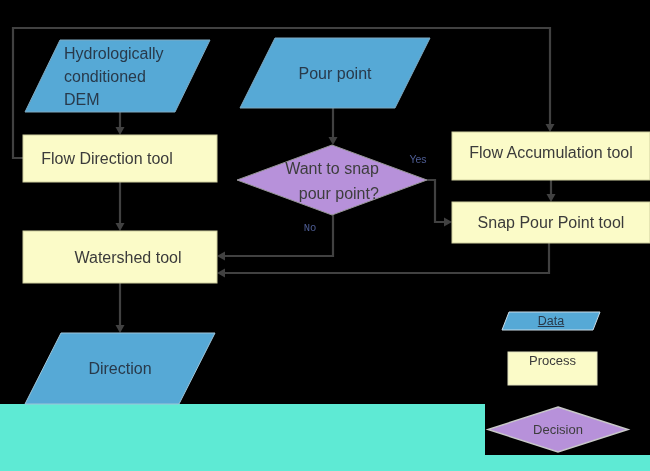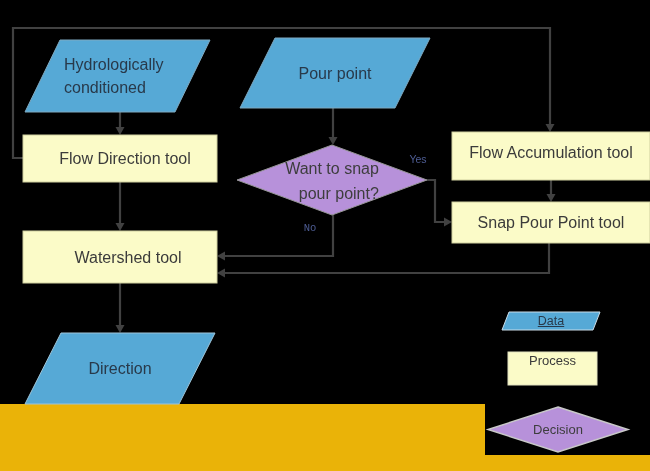--- a/index.html
+++ b/index.html
@@ -1,17 +1,17 @@
 <!DOCTYPE html>
 <html><head>
 <meta charset="utf-8">
 <style>
   html,body{margin:0;padding:0;background:#ffffff;}
   .canvas{
-    position:relative;width:650px;height:471px;background:#eab308;
+    position:relative;width:650px;height:471px;background:#5eead4;
     font-family:"Liberation Sans",sans-serif;overflow:hidden;
   }
   .bg-main{position:absolute;left:0;top:0;width:650px;height:404px;background:#000000;}
   .bg-legend-ext{position:absolute;left:485px;top:404px;width:165px;height:51px;background:#000000;}
   svg.layer{position:absolute;left:0;top:0;width:650px;height:471px;}
   .label{
     position:absolute;display:flex;align-items:center;justify-content:center;
     text-align:right;color:#3b3b3b;font-size:16px;line-height:23px;
     pointer-events:none;white-space:nowrap;
   }
@@ -67,26 +67,27 @@
 
     <polygon points="509,312 600,312 593,330 502,330" fill="#56a9d6" stroke="#c9dce8" stroke-width="1"></polygon>
     <rect x="508" y="352" width="89" height="33" fill="#fbfbc8" stroke="#e2e2c0" stroke-width="1"></rect>
     <polygon points="558,407 628,429.5 558,452 488,429.5" fill="#b791da" stroke="#c8c8c8" stroke-width="1.5"></polygon>
   </svg>
 
   <div class="label on-blue dem-label" style="left:64px;top:43px;width:140px;height:66px;">
     <div class="lines">
       <span>Hydrologically</span>
       <span>conditioned</span>
+      <span>DEM</span>
     </div>
   </div>
 
   <div class="label on-blue" style="left:250px;top:38px;width:170px;height:70px;">Pour point</div>
 
-  <div class="label" style="left:28px;top:135px;width:194px;height:47px;">Flow Direction tool</div>
+  <div class="label" style="left:10px;top:135px;width:194px;height:47px;">Flow Direction tool</div>
 
   <div class="label" style="left:452px;top:132px;width:198px;height:40px;">Flow Accumulation tool</div>
 
   <div class="label" style="left:452px;top:202px;width:198px;height:41px;">Snap Pour Point tool</div>
 
   <div class="label on-purple" style="left:267px;top:151px;width:130px;height:60px;line-height:25px;">
     <div class="lines">
       <span>Want to snap</span>
       <span>pour point?</span>
     </div>

